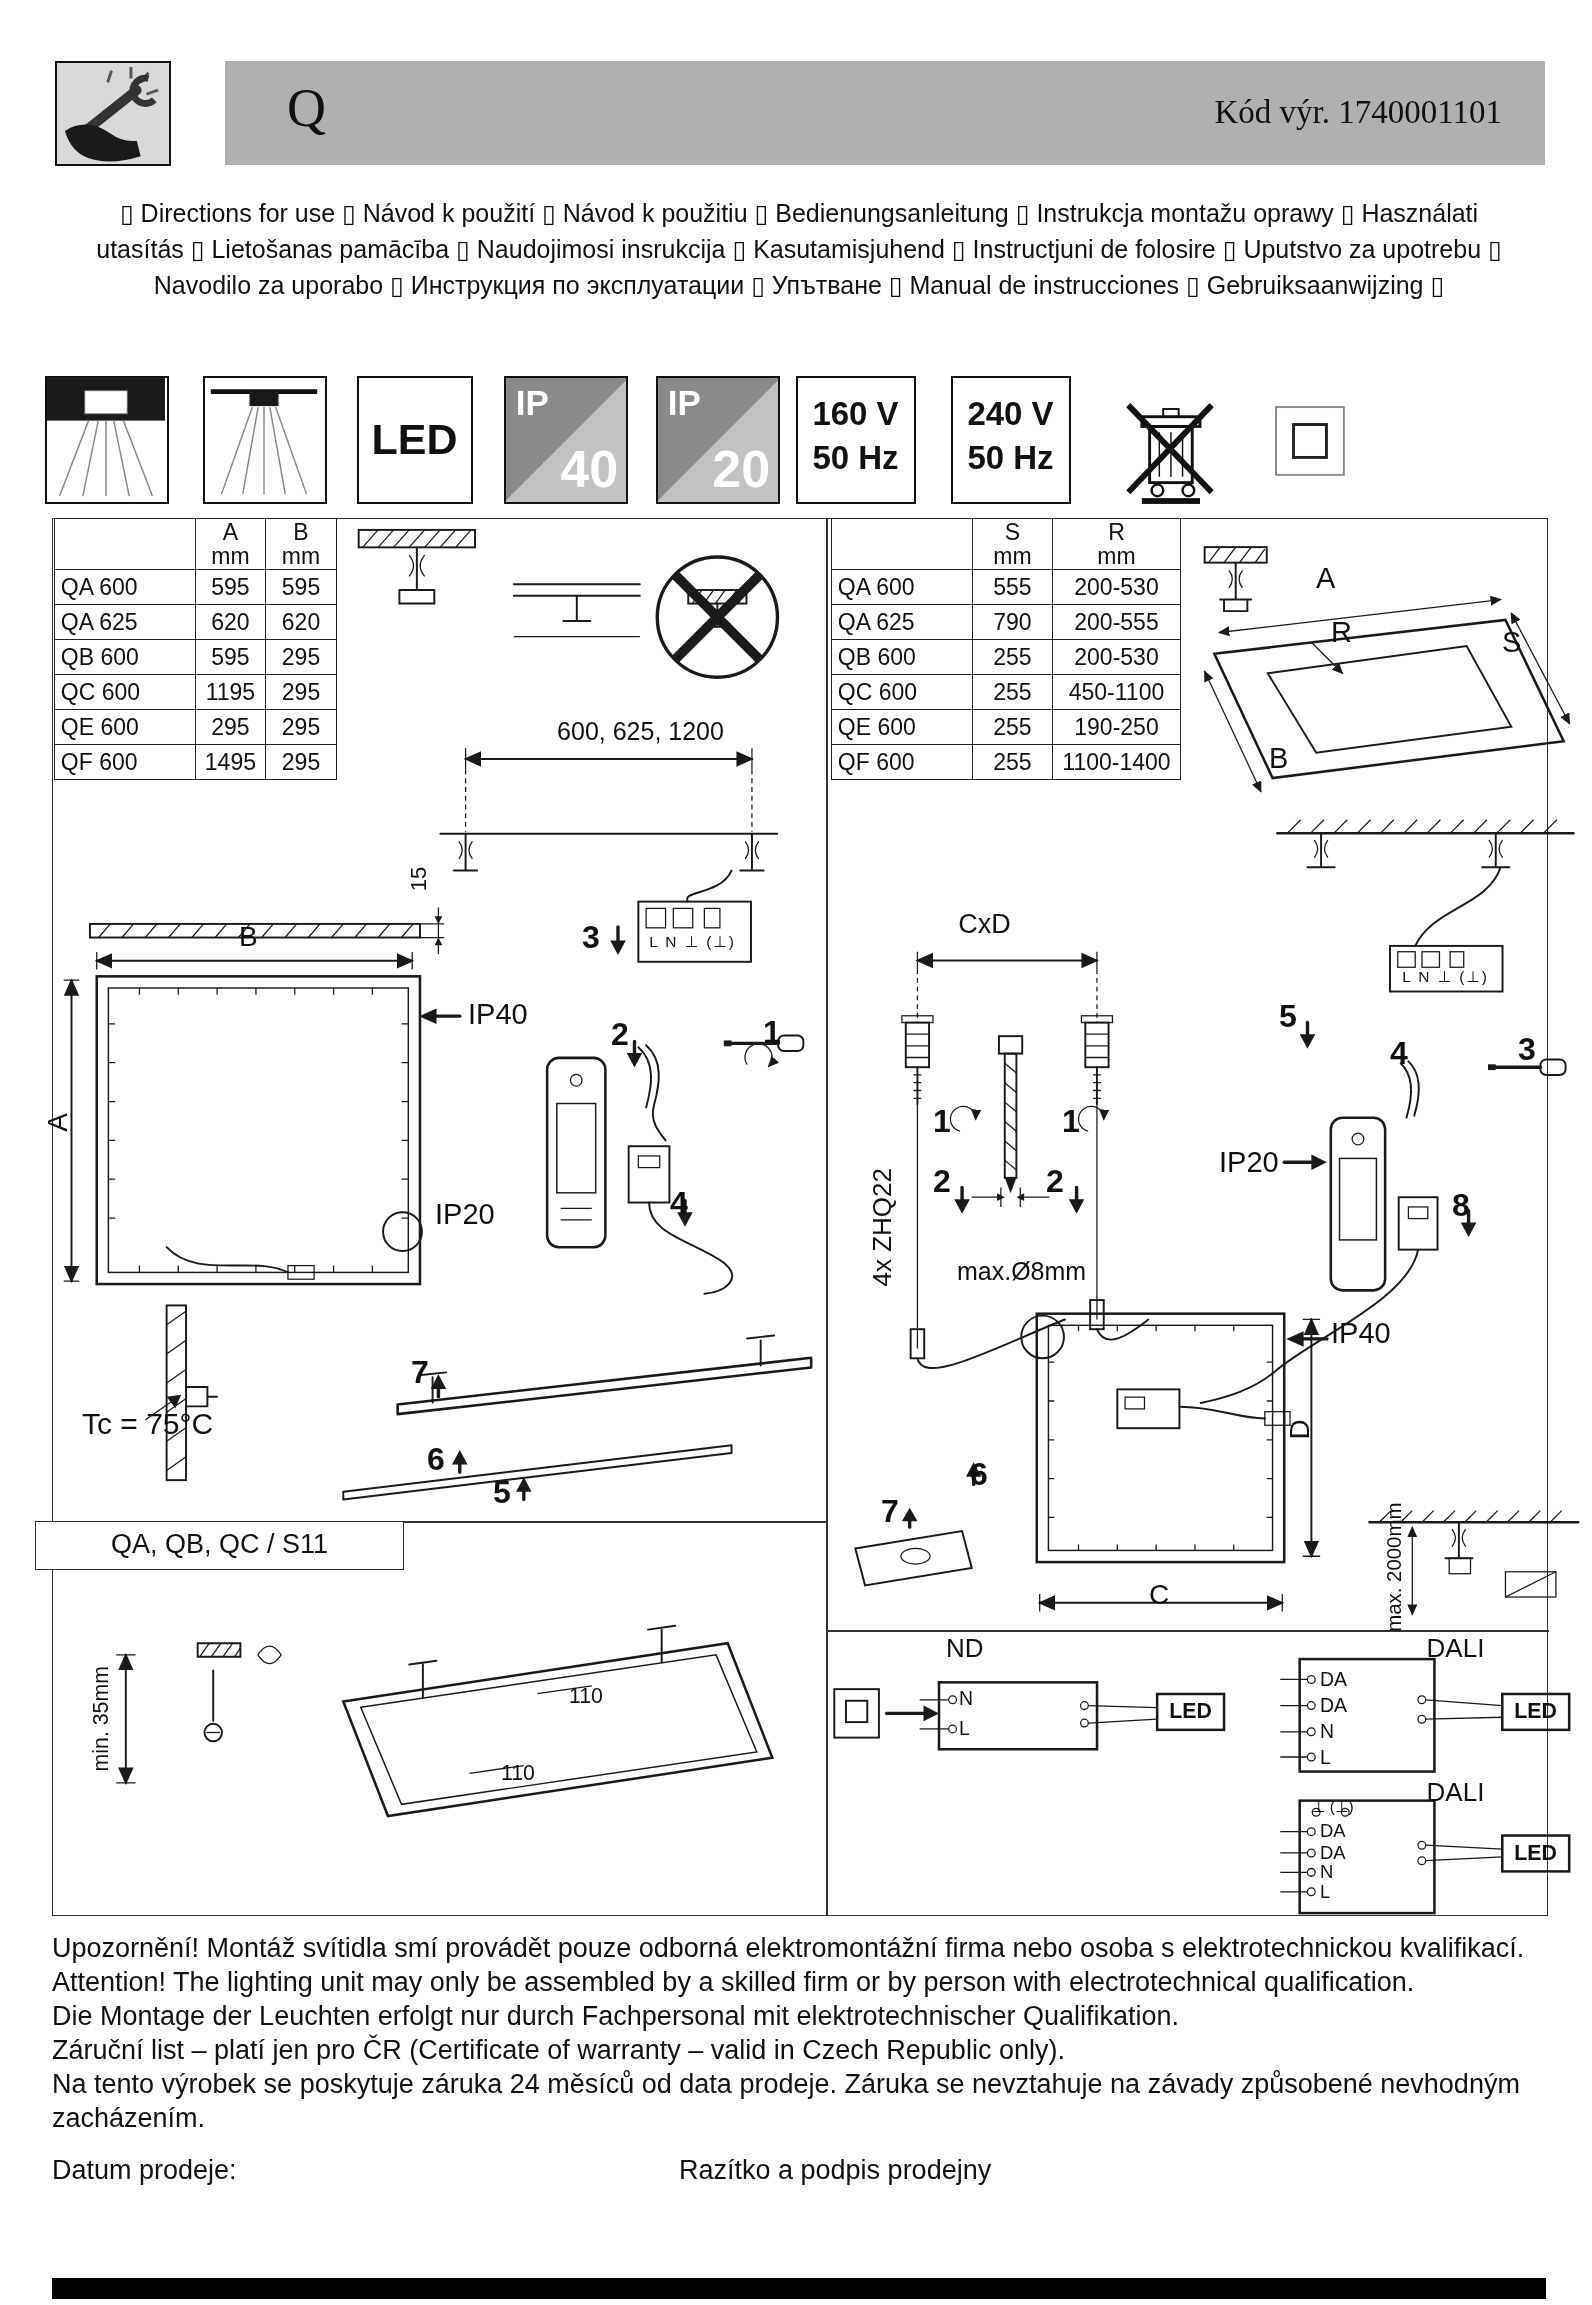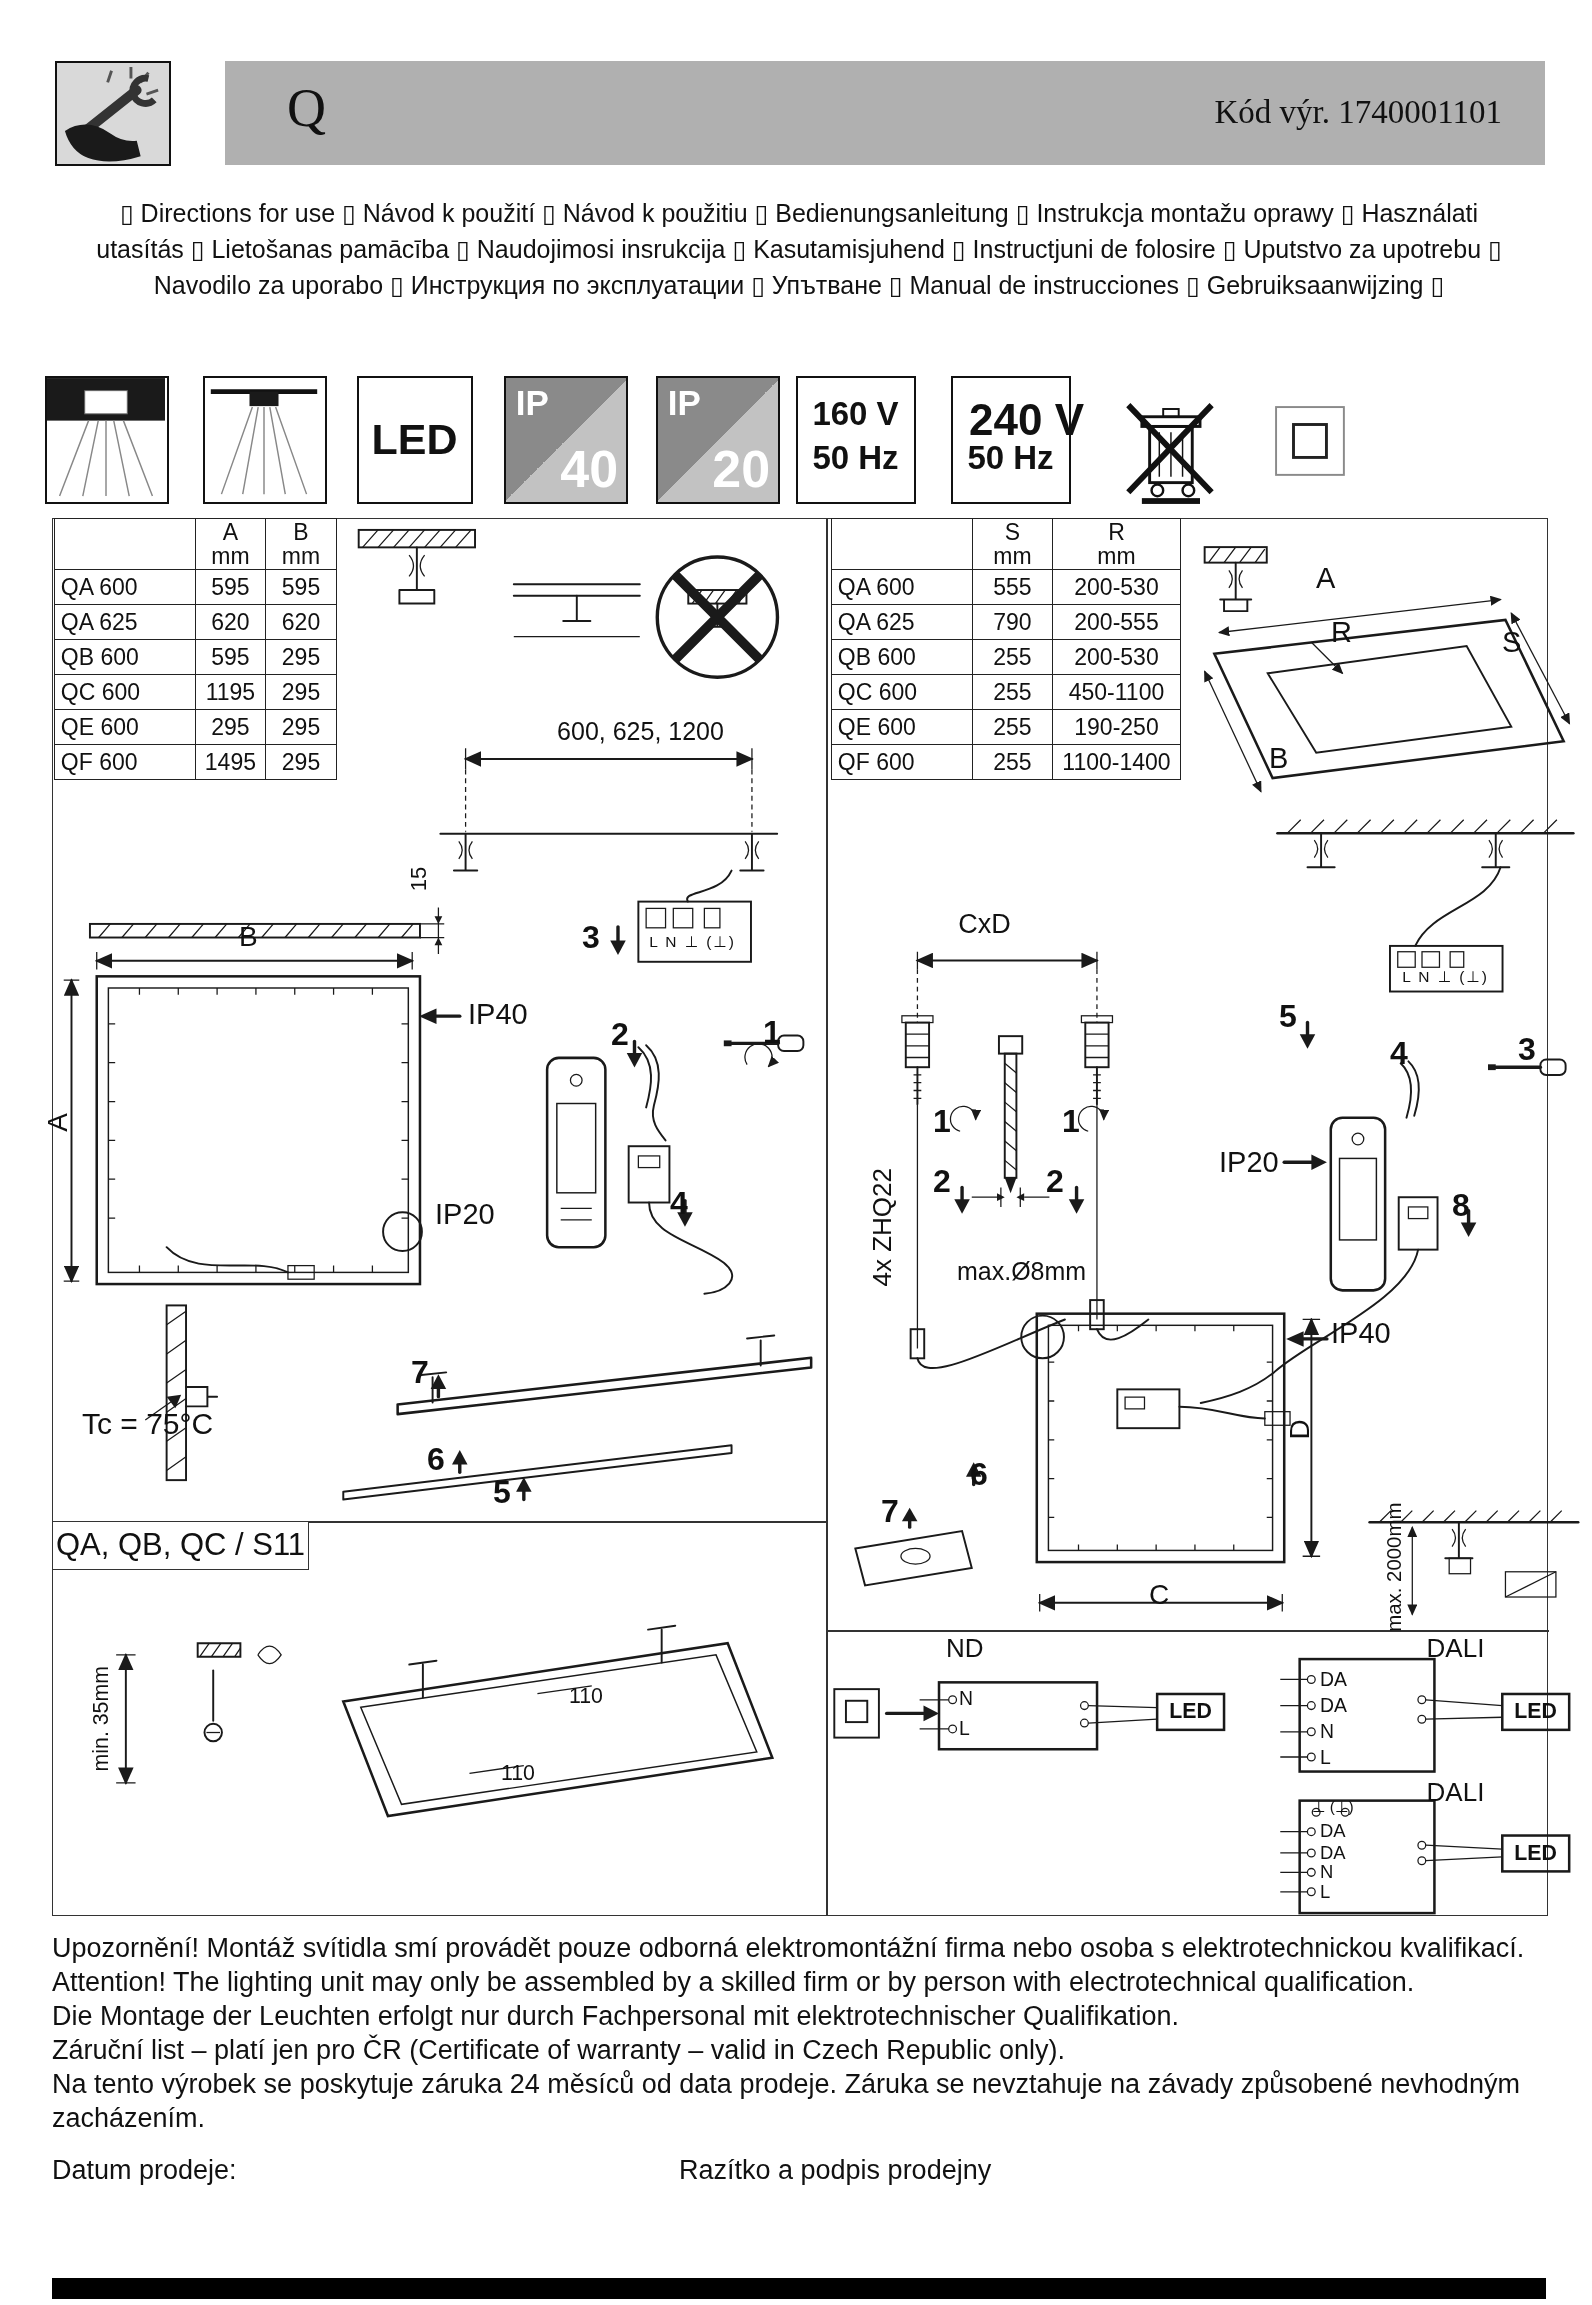--- a/index.html
+++ b/index.html
@@ -82,21 +82,21 @@
   </div>
   <div class="icon" style="left:656px;width:124px;background:linear-gradient(135deg,#8a8a8a 50%,#c2c2c2 50%);">
     <span class="t" style="left:9.7px;top:5.8px;font-size:35px;font-weight:bold;color:#fff;">IP</span>
     <span class="t" style="right:7.8px;bottom:3.9px;font-size:52px;font-weight:bold;color:#fff;">20</span>
   </div>
   <div class="icon" style="left:796px;width:120px;">
     <div class="t c" style="left:0;top:17.5px;width:115px;font-size:33px;font-weight:bold;">160 V</div>
     <div class="t c" style="left:0;top:62px;width:115px;font-size:33px;font-weight:bold;">50 Hz</div>
   </div>
   <div class="icon" style="left:951px;width:120px;">
-    <div class="t c" style="left:0;top:17.5px;width:115px;font-size:44px;font-weight:bold;margin-left:16px;">240 V</div>
+    <div class="t c" style="left:0;top:17.5px;width:115px;font-size:33px;font-weight:bold;">240 V</div>
     <div class="t c" style="left:0;top:62px;width:115px;font-size:33px;font-weight:bold;">50 Hz</div>
   </div>
   <div class="iconplain" style="left:1107px;width:124px;">
     <svg width="124" height="128" viewBox="0 0 128 132">
       <g>
         <rect x="44" y="52" width="44" height="58" fill="none" stroke="#111" stroke-width="3"></rect>
         <path d="M54,58 V104 M66,58 V104 M78,58 V104" stroke="#111" stroke-width="1.5" fill="none"></path>
         <rect x="36" y="42" width="60" height="10" fill="none" stroke="#111" stroke-width="3"></rect>
         <rect x="58" y="34" width="16" height="8" fill="none" stroke="#111" stroke-width="2"></rect>
         <circle cx="52" cy="118" r="6" fill="none" stroke="#111" stroke-width="2.5"></circle>
@@ -491,21 +491,21 @@
   <span class="t c" style="left:39px;top:1107px;width:39px;font-size:28px;transform:rotate(-90deg);">A</span>
   <span class="t lbl30" style="left:468px;top:999px;">IP40</span>
   <span class="t step" style="left:611px;top:1017px;">2</span>
   <span class="t step" style="left:763px;top:1015px;">1</span>
   <span class="t lbl30" style="left:435px;top:1199px;">IP20</span>
   <span class="t step" style="left:670px;top:1186px;">4</span>
   <span class="t step" style="left:411px;top:1355px;">7</span>
   <span class="t step" style="left:427px;top:1442px;">6</span>
   <span class="t step" style="left:493px;top:1475px;">5</span>
   <span class="t" style="left:82px;top:1407px;font-size:30px;">Tc = 75°C</span>
-  <div class="abs c" style="left:52px;top:1521px;width:257px;height:49px;border:1.9px solid #333;box-sizing:border-box;line-height:45px;font-size:31px;background:#fff;">QA, QB, QC / S11</div>
+  <div class="abs c" style="left:35px;top:1521px;width:369px;height:49px;border:1.9px solid #333;box-sizing:border-box;line-height:45px;font-size:27px;background:#fff;">QA, QB, QC / S11</div>
   <span class="t c" style="left:34px;top:1707px;width:136px;font-size:21.3px;transform:rotate(-90deg);">min. 35mm</span>
   <span class="t" style="left:569px;top:1685px;font-size:21.3px;">110</span>
   <span class="t" style="left:501px;top:1762px;font-size:21.3px;">110</span>
 
   <span class="t lbl30" style="left:1316px;top:563px;">A</span>
   <span class="t lbl30" style="left:1331px;top:617px;">R</span>
   <span class="t lbl30" style="left:1502px;top:627px;">S</span>
   <span class="t lbl30" style="left:1269px;top:743px;">B</span>
   <span class="t step" style="left:1279px;top:999px;">5</span>
   <span class="t c" style="left:1395px;top:968px;width:101px;font-size:15.5px;letter-spacing:1.9px;">L N ⊥ (⊥)</span>

